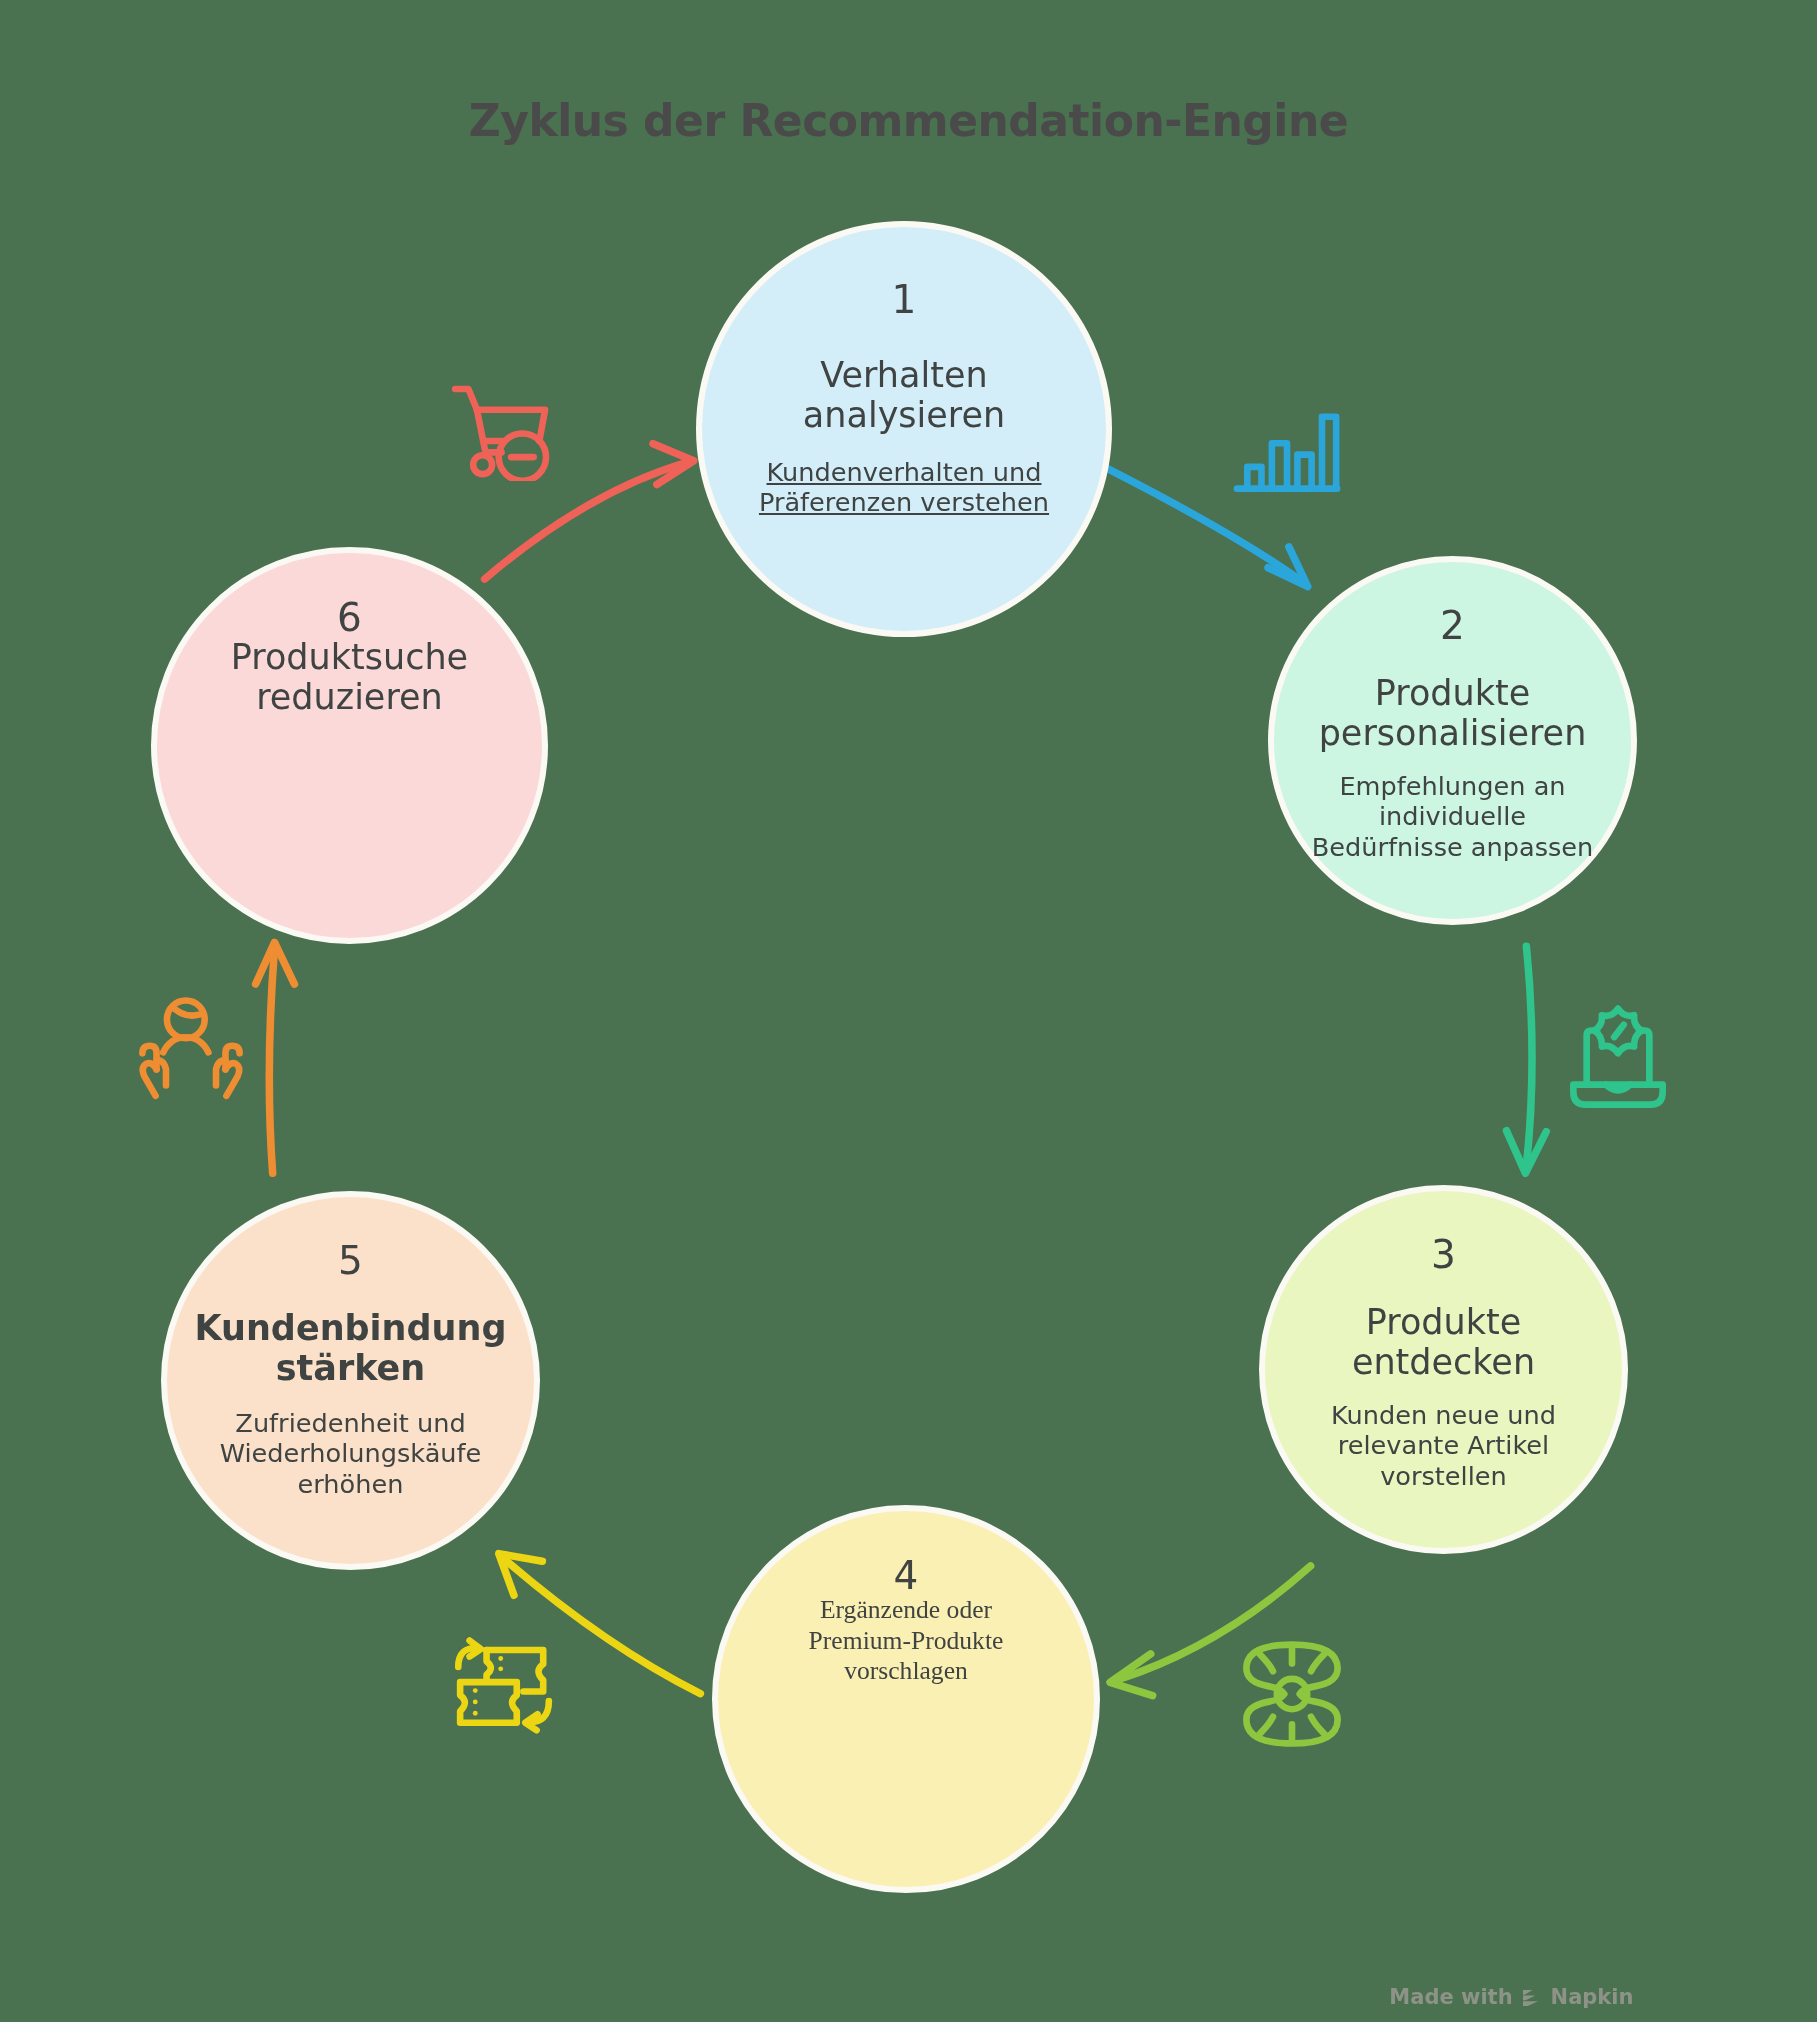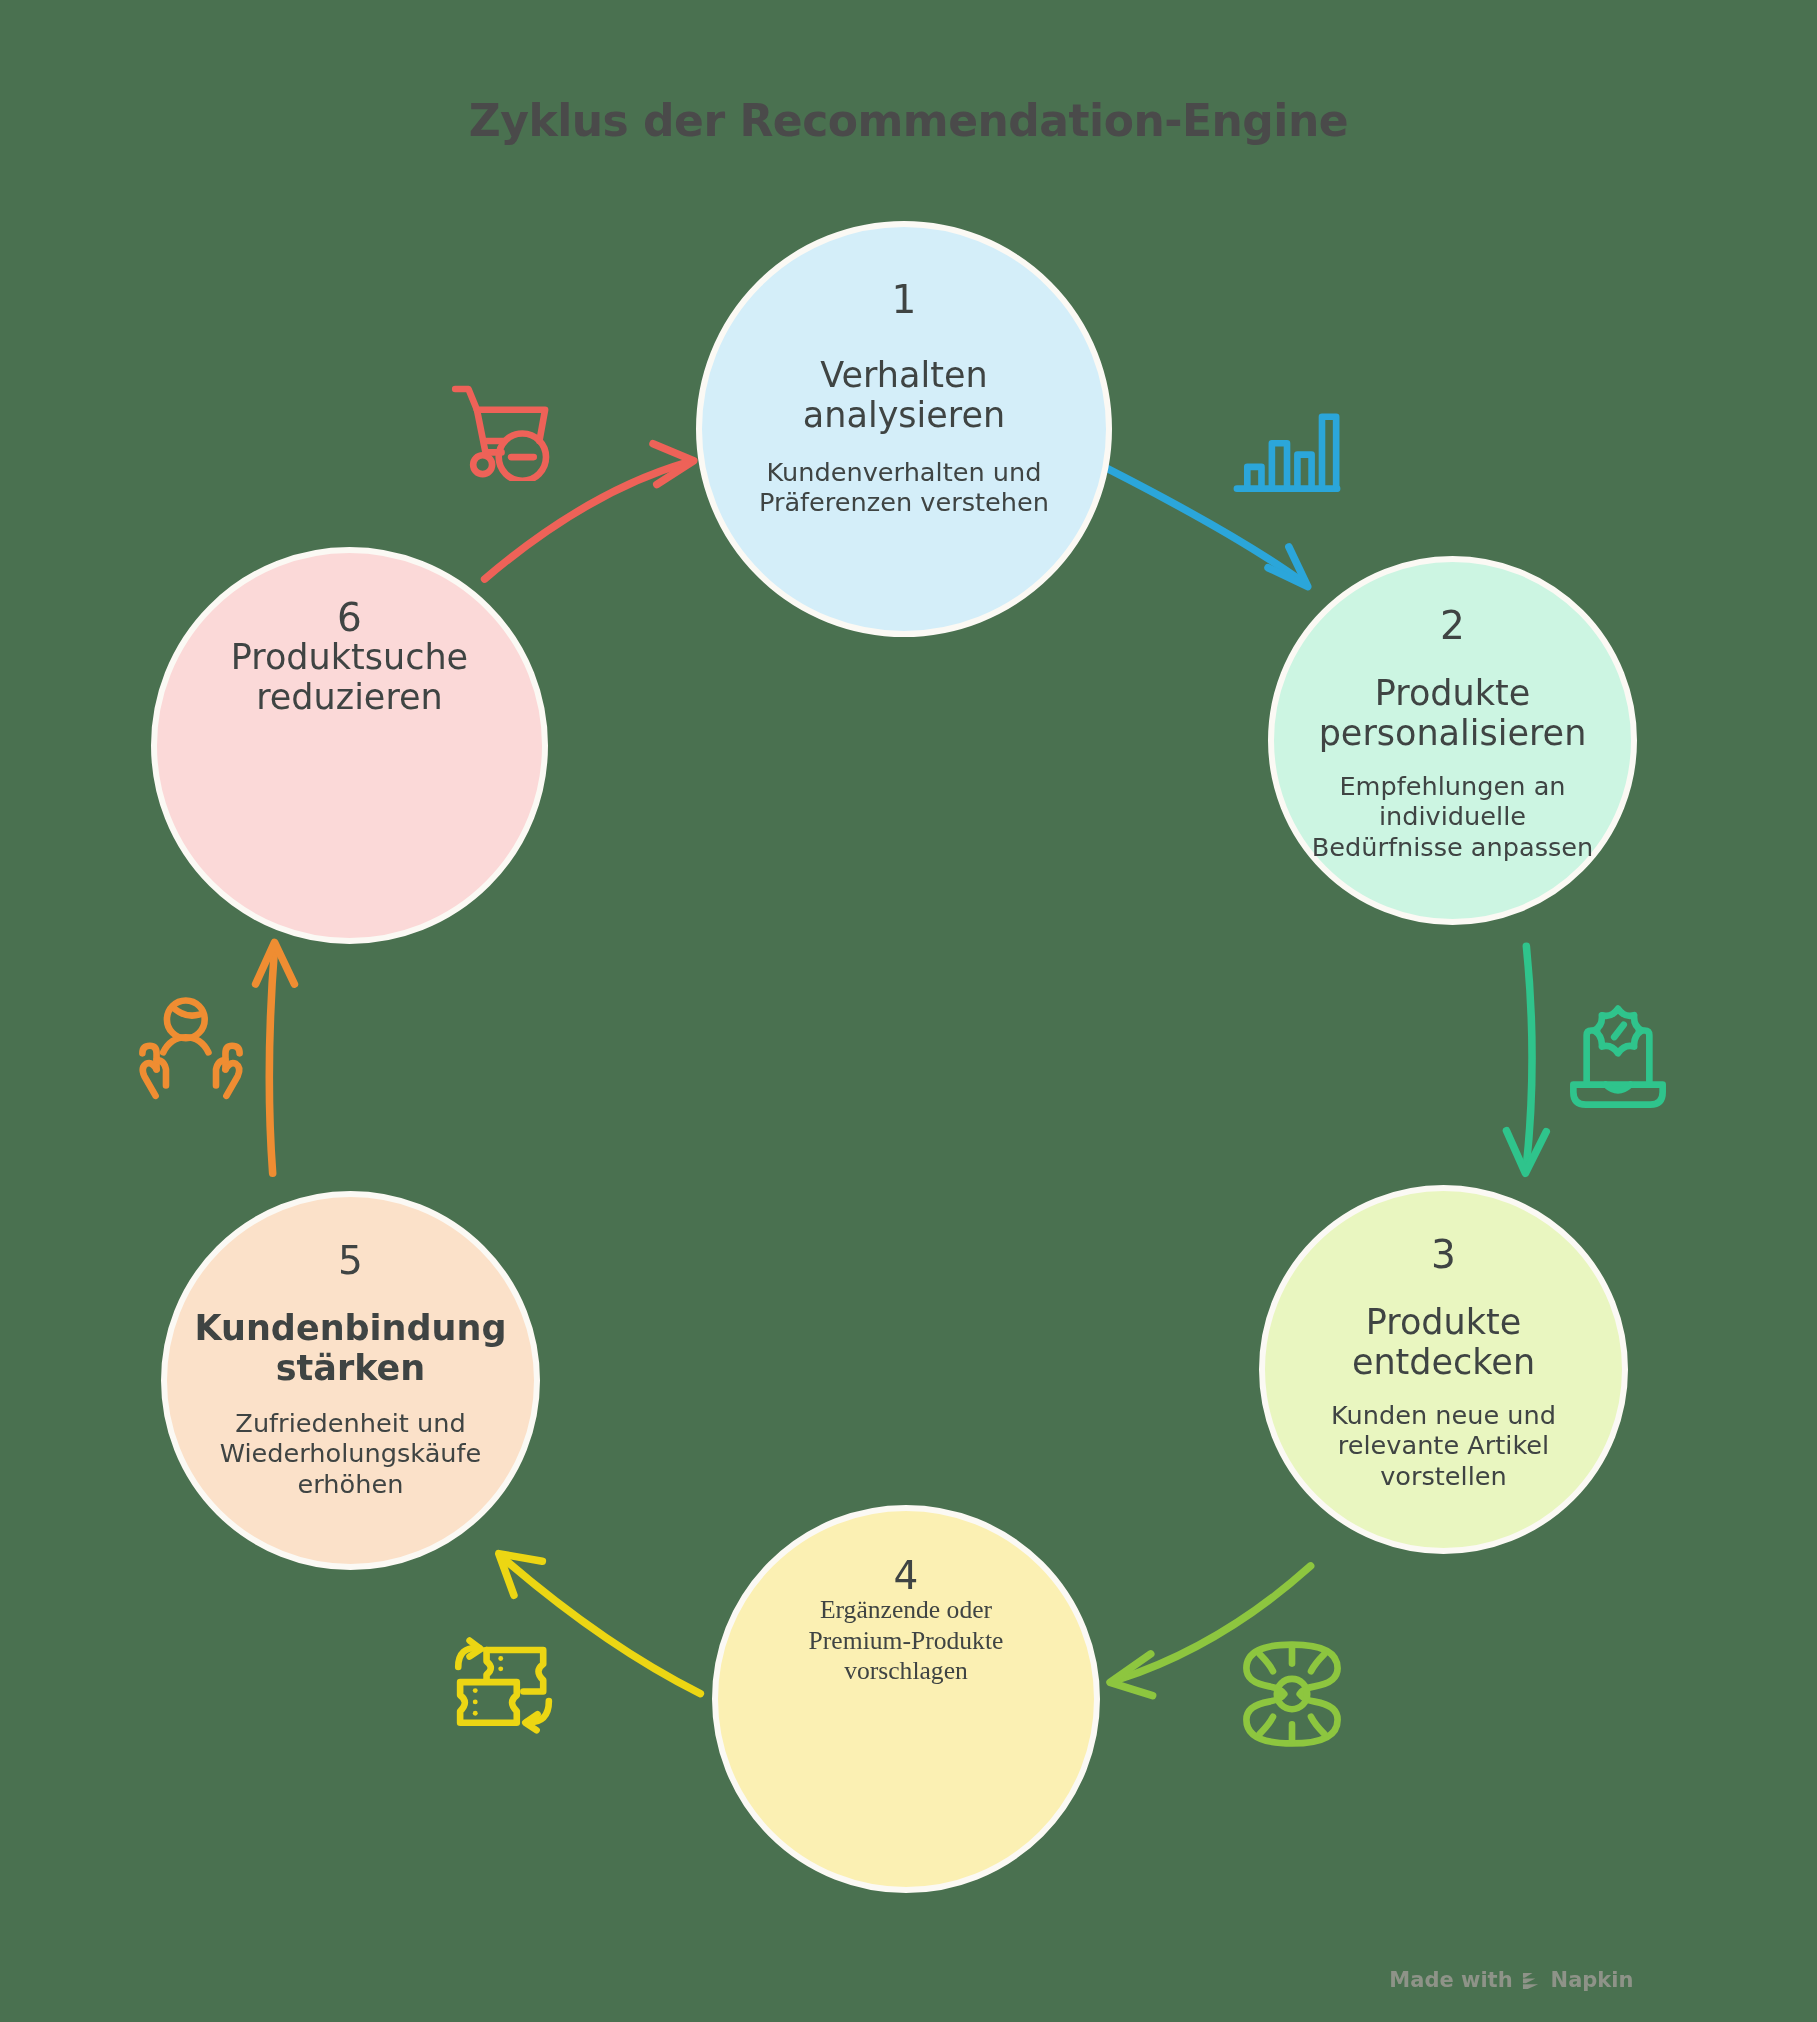--- a/index.html
+++ b/index.html
@@ -59,21 +59,21 @@
     font-size: 25.6px;
     line-height: 1.2;
     color: #3f4443;
   }
   .icon-box {
     position: absolute;
   }
   .watermark {
     position: absolute;
     right: 26.5px;
-    bottom: 30px;
+    bottom: 13px;
     display: flex;
     align-items: center;
     gap: 8.5px;
     color: #9a9a92;
     font-size: 21px;
     font-weight: bold;
     opacity: 0.85;
   }
   .wm-text { color: #9a9a92; }
   svg { display: block; }
@@ -122,21 +122,21 @@
       <path d="M690,469 L733,487 L694,512" fill="none" stroke="#ee6258" stroke-width="8" stroke-linecap="round" stroke-linejoin="round"></path>
     </g>
   </svg>
 
   <div class="node" style="left:696px; top:221px; width:416px; height:416px; background:#d4eef9; padding-top:53px;">
     <div class="node-num">1</div>
     <div class="node-title" style="margin-top:36px;">
       <div>Verhalten</div>
       <div>analysieren</div>
     </div>
-    <div class="node-desc" style="margin-top:21px;">
+    <div class="node-desc" style="margin-top:21px;text-decoration:underline;">
       <div>Kundenverhalten und</div>
       <div>Präferenzen verstehen</div>
     </div>
   </div>
 
   <div class="node" style="left:1268px; top:556px; width:369px; height:369px; background:#ccf5e2; padding-top:44px;">
     <div class="node-num">2</div>
     <div class="node-title" style="margin-top:28px;">
       <div>Produkte</div>
       <div>personalisieren</div>

